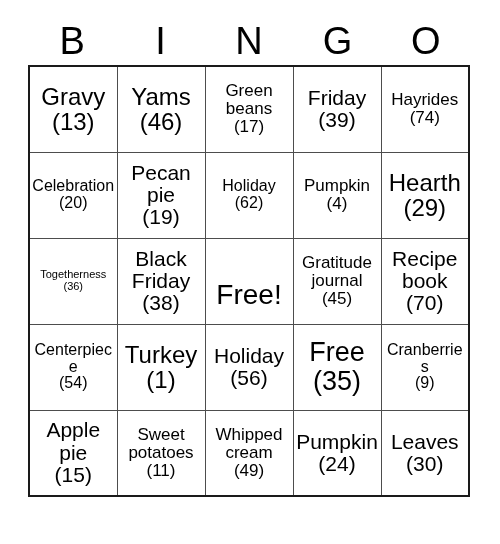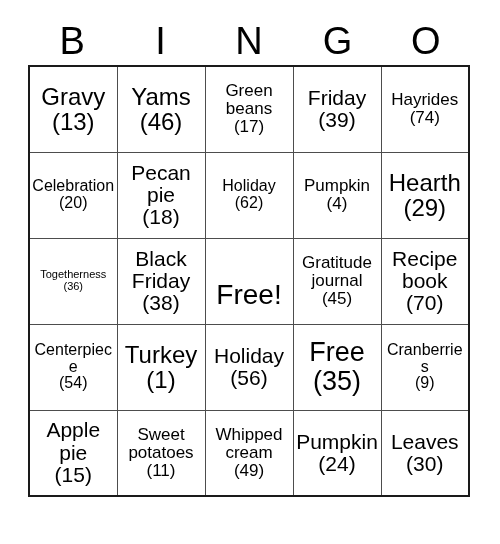--- a/index.html
+++ b/index.html
@@ -108,21 +108,21 @@
           <span class="cell-text sz-sm">(74)</span>
         </div>
       </div>
       <div class="grid-row">
         <div class="cell">
           <span class="cell-text sz-xs">Celebration</span>
           <span class="cell-text sz-xs">(20)</span>
         </div>
         <div class="cell">
           <span class="cell-text sz-md">Pecan pie</span>
-          <span class="cell-text sz-md">(18)</span>
+          <span class="cell-text sz-md">(19)</span>
         </div>
         <div class="cell">
           <span class="cell-text sz-xs">Holiday</span>
           <span class="cell-text sz-xs">(62)</span>
         </div>
         <div class="cell">
           <span class="cell-text sz-sm">Pumpkin</span>
           <span class="cell-text sz-sm">(4)</span>
         </div>
         <div class="cell">

